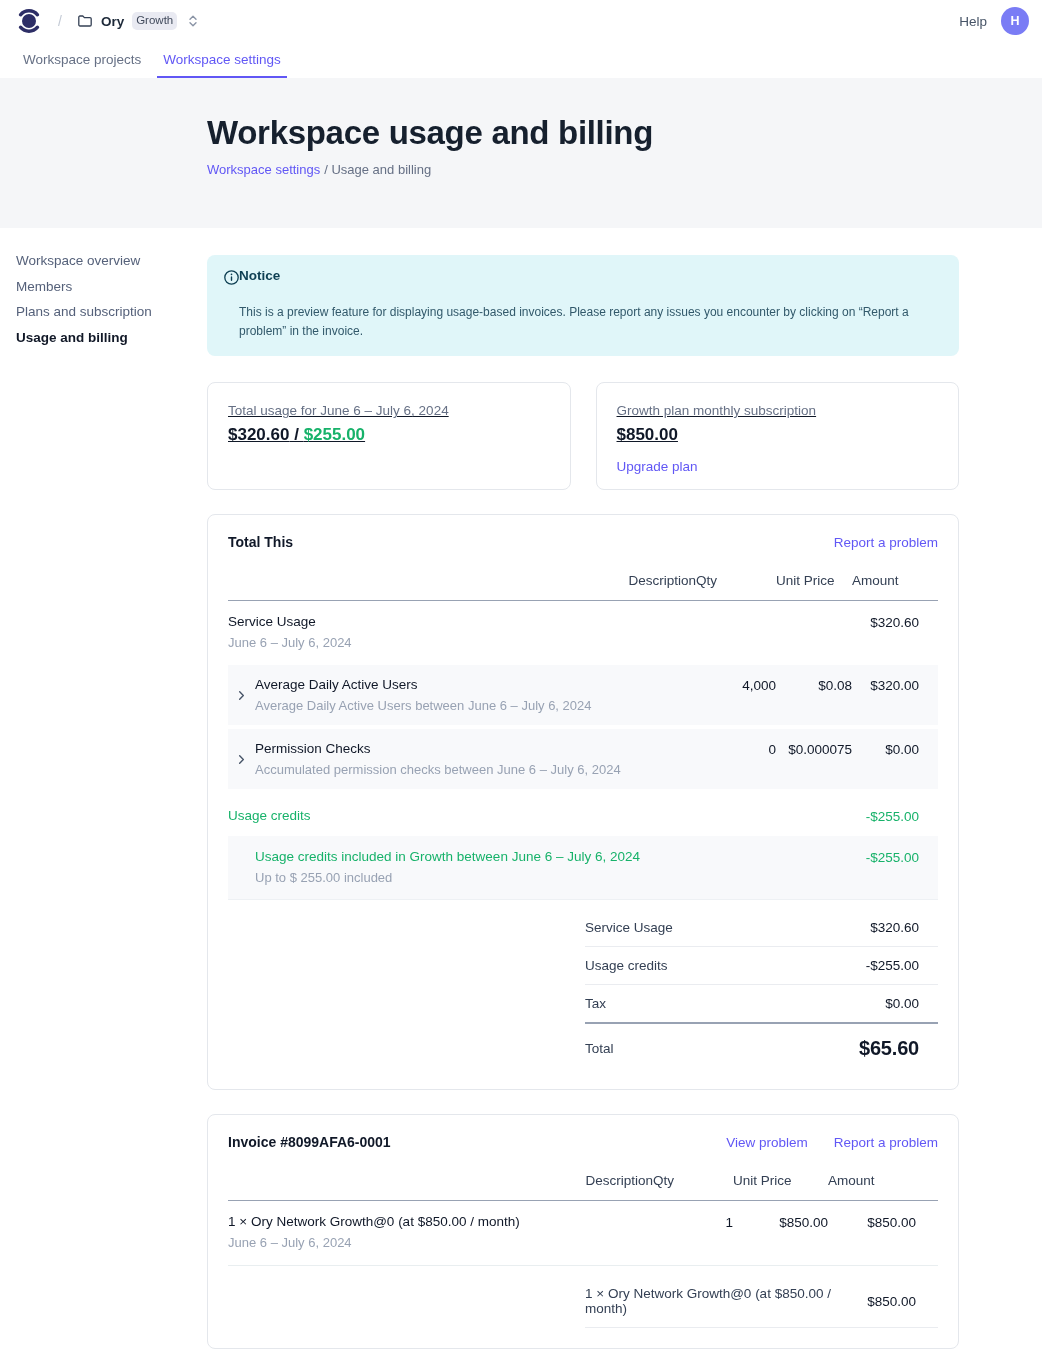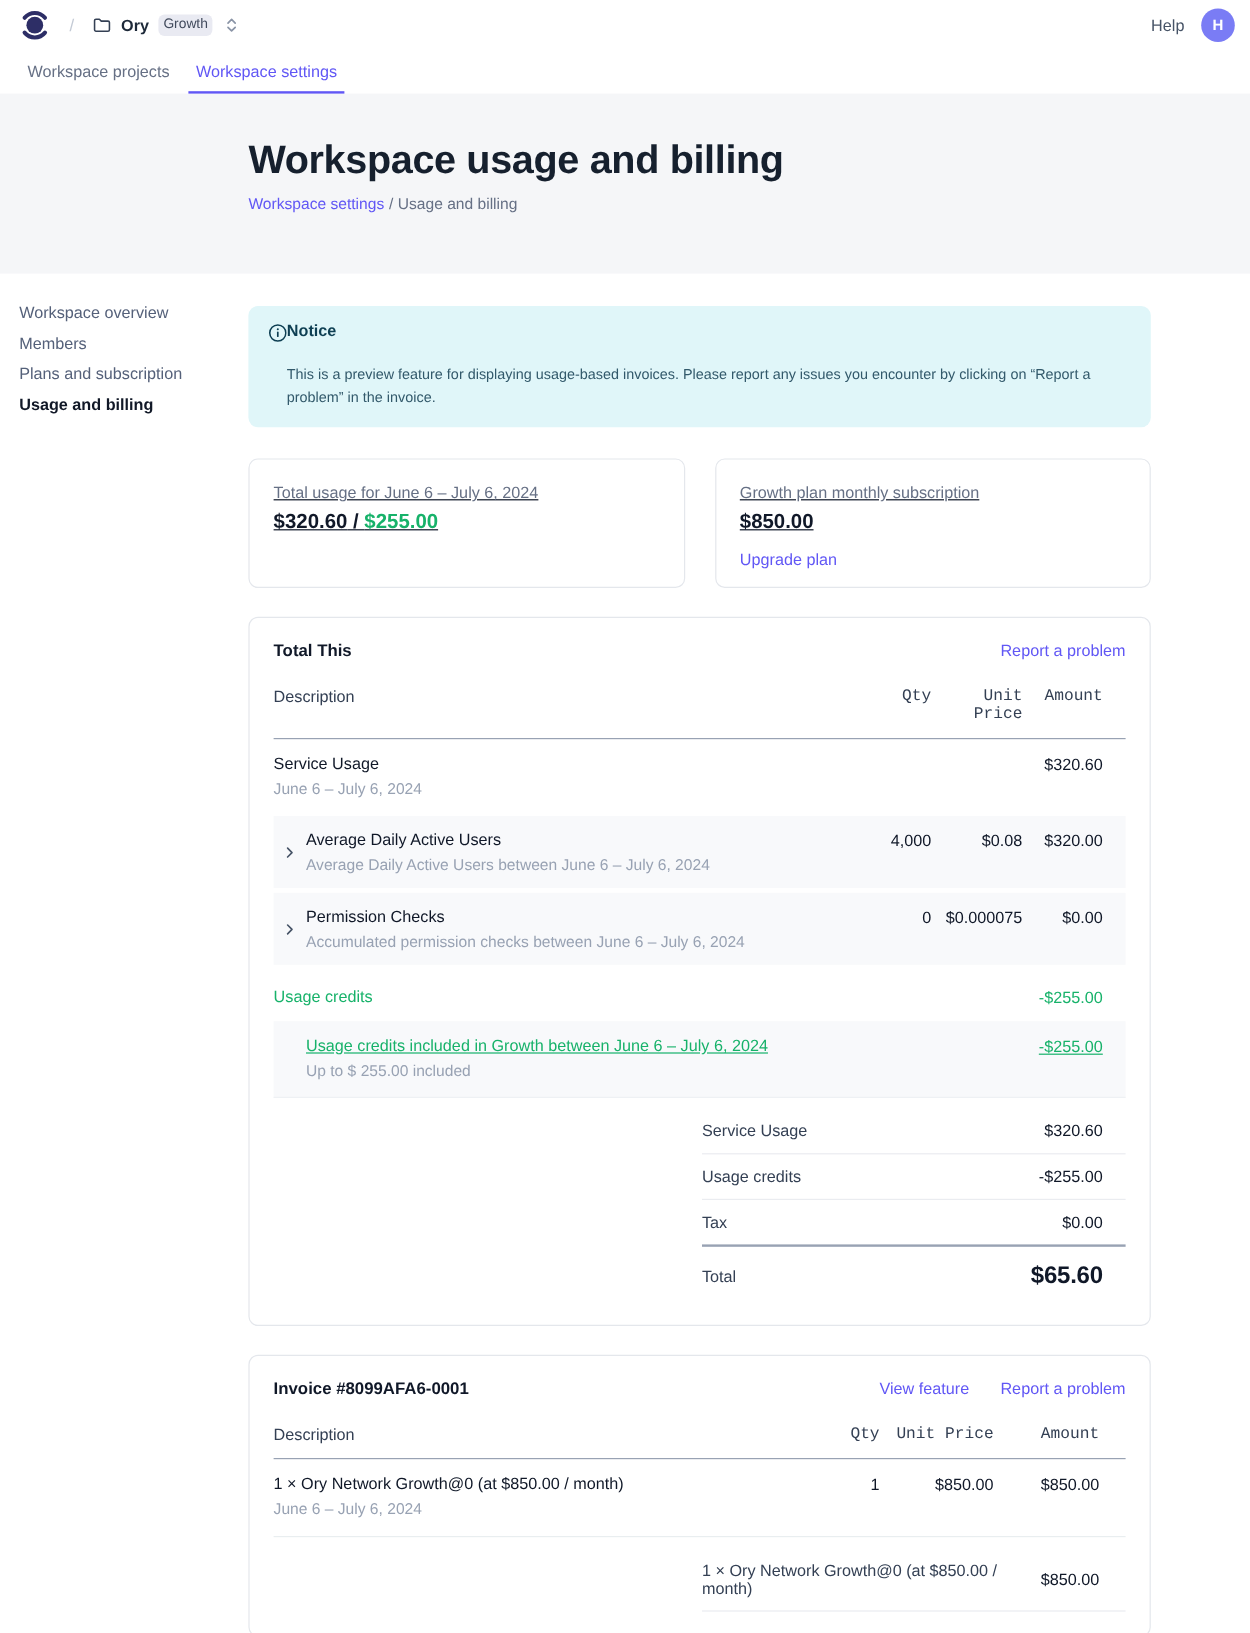--- a/index.html
+++ b/index.html
@@ -68,37 +68,37 @@
   .panel-head{display:flex;align-items:center;justify-content:space-between;}
   .panel-title{font-size:14px;font-weight:700;color:var(--dark);}
   .panel-links{display:flex;gap:26px;}
   .panel-links a{font-size:13.5px;color:var(--accent);}
 
   .table{margin-top:17px;}
   .thead,.trow{display:grid;align-items:start;}
   .usage .thead,.usage .trow{grid-template-columns:1fr 80px 76px 86px;}
   .invoice .thead,.invoice .trow{grid-template-columns:1fr 80px 95px 110px;}
   .thead{padding:6px 0 12px;border-bottom:1.5px solid var(--light);}
-  .thead .hcell{font-size:13.5px;font-weight:500;color:#344054;}
-  .thead .hcell.num{text-align:right;font-family:Liberation Mono, monospace;}
+  .thead .hcell{font-size:13.5px;font-weight:500;color:#344054;text-align:right;}
+  .thead .hcell.num{text-align:left;}
   .usage .hcell.amount,.usage .num.amount{padding-right:19px;}
   .invoice .hcell.amount,.invoice .num.amount{padding-right:22px;}
   .cell.num{text-align:right;font-size:13.5px;color:var(--dark);padding-top:1px;}
   .trow{padding:13px 0;}
   .trow .title{font-size:13.5px;color:var(--dark);}
   .trow .subtitle{margin-top:6px;font-size:13px;color:var(--light);}
   .trow.parent{padding:13px 0 15px;}
   .trow.child{background:var(--row_bg);margin-bottom:4px;padding:12px 0;}
   .trow.child .desc{display:flex;align-items:center;}
   .chev{width:27px;display:flex;justify-content:center;align-items:center;align-self:stretch;cursor:pointer;}
   .trow.credit{padding:15px 0 12px;}
   .trow.credit .title,.trow.credit .num.amount{color:var(--green);}
   .trow.credit-child{background:var(--row_bg);border-bottom:1px solid #eef1f4;padding:13px 0 14px;}
   .trow.credit-child .desc{padding-left:27px;}
-  .trow.credit-child .title,.trow.credit-child .num.amount{color:var(--green);text-decoration:underline;}
+  .trow.credit-child .title,.trow.credit-child .num.amount{color:var(--green);}
   .trow.line{border-bottom:1px solid #e9eef0;}
 
   .summary{width:353px;margin-left:auto;margin-top:9px;}
   .srow{display:flex;justify-content:space-between;align-items:center;padding:11px 0;border-bottom:1px solid #eaecf0;}
   .srow .slabel{font-size:13.5px;color:#344054;}
   .srow .sval{font-size:13.5px;color:var(--dark);}
   .srow.pre-total{border-bottom:2px solid var(--light);}
   .srow.total{border-bottom:none;padding:13px 0 9px;}
   .srow.total .sval{font-size:20px;font-weight:700;letter-spacing:-0.2px;}
   .usage .srow .sval{padding-right:19px;}
@@ -284,21 +284,21 @@
               <span class="sval">$65.60</span>
             </div>
           </div>
       </div>
     </section>
 
     <section class="panel invoice">
       <div class="panel-head">
         <span class="panel-title">Invoice #8099AFA6-0001</span>
         <span class="panel-links">
-          <a>View feature</a>
+          <a>View problem</a>
           <a>Report a problem</a>
         </span>
       </div>
       <div class="table">
         <div class="thead">
             <div class="hcell">Description</div>
             <div class="hcell num qty">Qty</div>
             <div class="hcell num unit">Unit Price</div>
             <div class="hcell num amount">Amount</div>
           </div>

